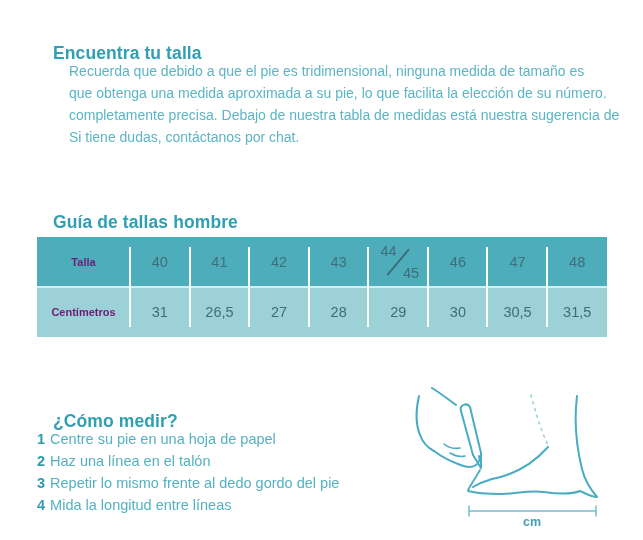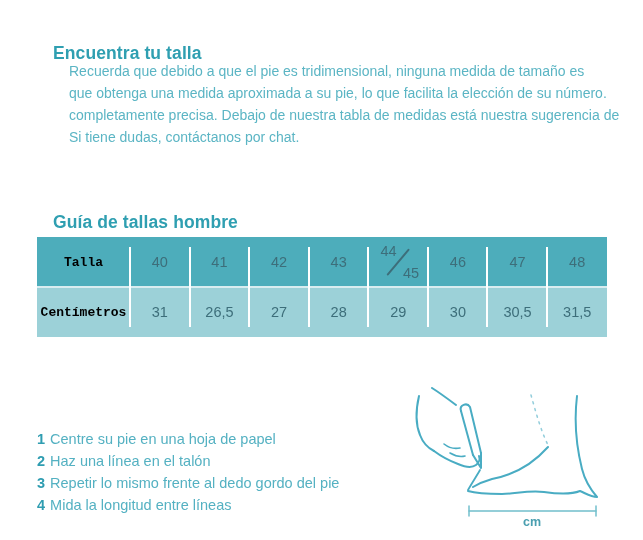--- a/index.html
+++ b/index.html
@@ -12,21 +12,21 @@
   #how-title{left:37px;top:395px;}
 
   .desc{position:absolute;left:37px;top:60px;font-size:14px;line-height:22px;color:#5bb5c4;margin-left:32px;}
   .desc .pline{display:block;white-space:nowrap;}
 
   .size-table{position:absolute;left:37px;top:237px;width:570px;height:100px;}
   .tgrid{display:grid;grid-template-columns:93px repeat(8,1fr);grid-template-rows:50px 50px;width:100%;height:100%;}
   .cell{display:flex;align-items:center;justify-content:center;}
   .row1{background:#4dadbb;}
   .row2{background:#9cd1d8;}
-  .lbl{color:#000000;font-size:13px;font-weight:700;font-family:Liberation Mono, monospace;}
+  .lbl{color:#701a75;font-size:11px;font-weight:700;}
   .val{color:#3d6e7a;font-size:14.5px;}
   .split{position:relative;}
   .split-top{position:absolute;top:6px;left:12px;color:#3d6e7a;font-size:14.5px;}
   .split-bottom{position:absolute;bottom:6px;right:9px;color:#3d6e7a;font-size:14.5px;}
   .split-slash{position:absolute;left:50%;top:50%;width:1.6px;height:34px;background:#3d6e7a;
                transform:translate(-50%,-50%) rotate(40deg);border-radius:1px;}
   .hdiv{position:absolute;left:0;top:49px;width:100%;height:2px;background:#d9edf0;}
   .vdiv{position:absolute;top:10px;width:2px;height:80px;background:#ffffff;}
 
   .steps{position:absolute;left:37px;top:428px;font-size:14.5px;line-height:22px;}
@@ -84,20 +84,21 @@
     <div class="vdiv" style="left:92px"></div>
     <div class="vdiv" style="left:152px"></div>
     <div class="vdiv" style="left:211px"></div>
     <div class="vdiv" style="left:271px"></div>
     <div class="vdiv" style="left:330px"></div>
     <div class="vdiv" style="left:390px"></div>
     <div class="vdiv" style="left:449px"></div>
     <div class="vdiv" style="left:509px"></div>
   </div>
 
+  <h2 class="h2" id="how-title">¿Cómo medir?</h2>
 
   <div class="steps">
     <span class="step">
       <span class="step-num">1</span><span class="step-text">Centre su pie en una hoja de papel</span>
     </span>
     <span class="step">
       <span class="step-num">2</span><span class="step-text">Haz una línea en el talón</span>
     </span>
     <span class="step">
       <span class="step-num">3</span><span class="step-text">Repetir lo mismo frente al dedo gordo del pie</span>

